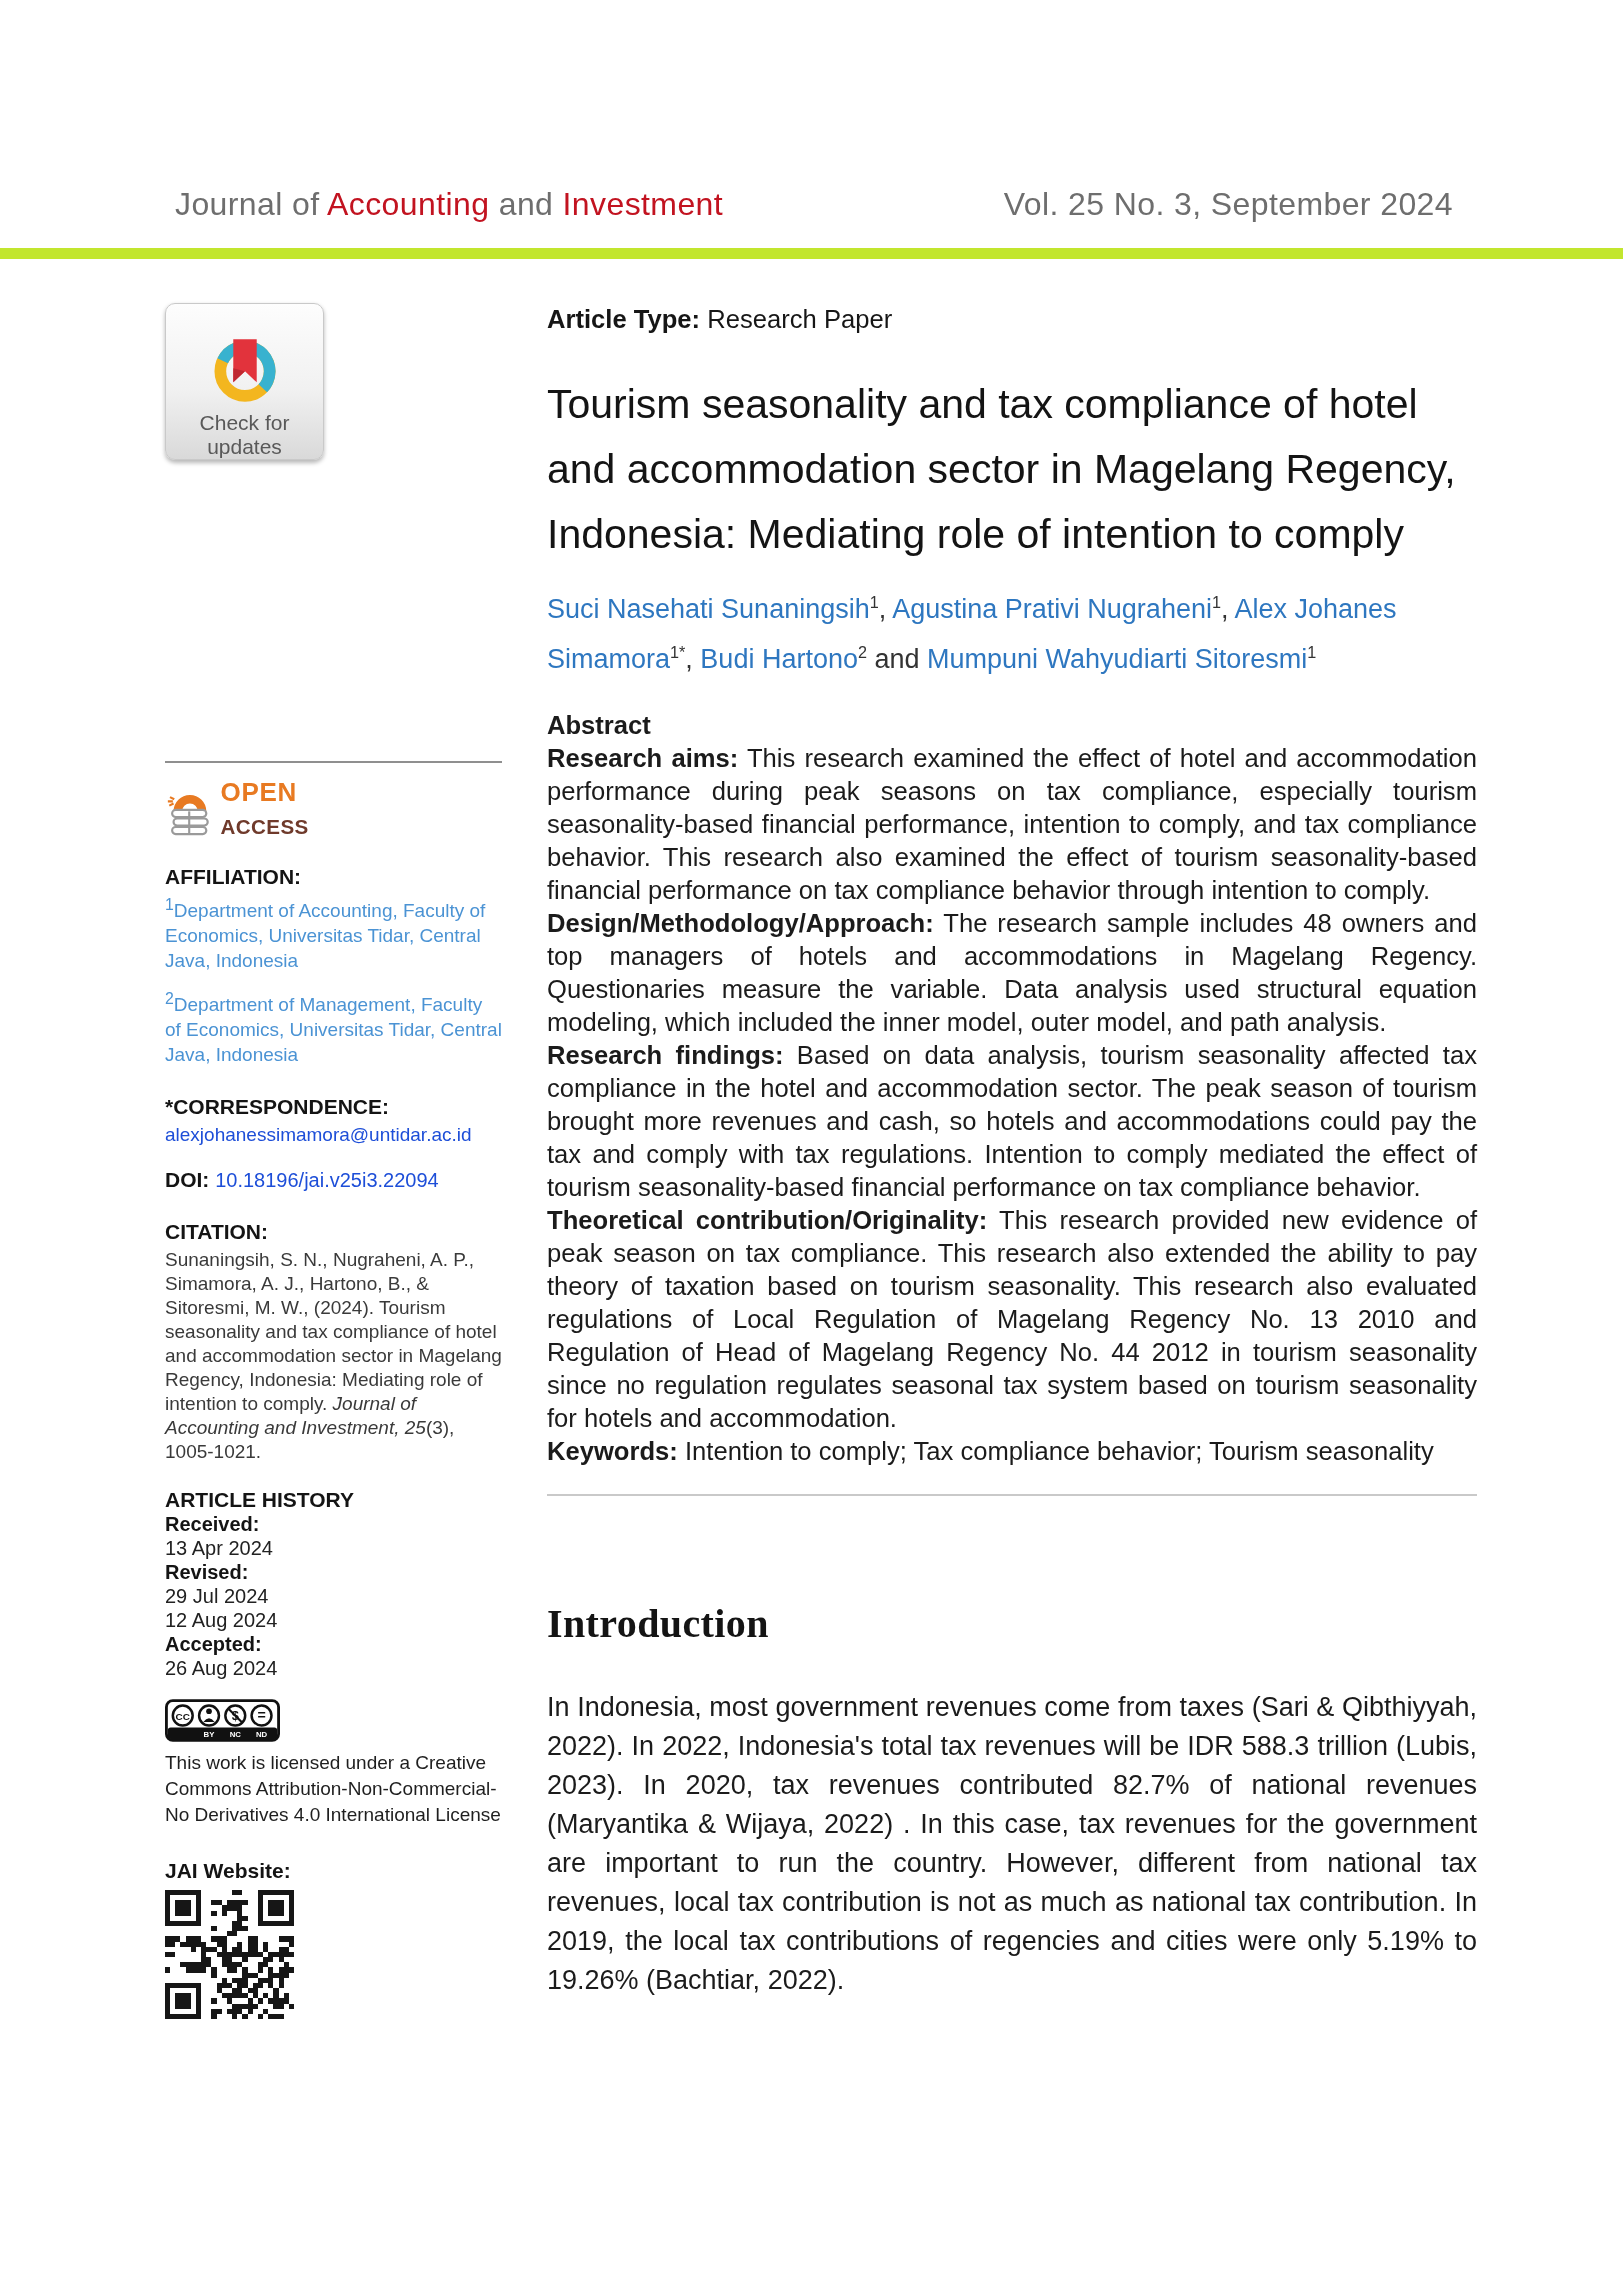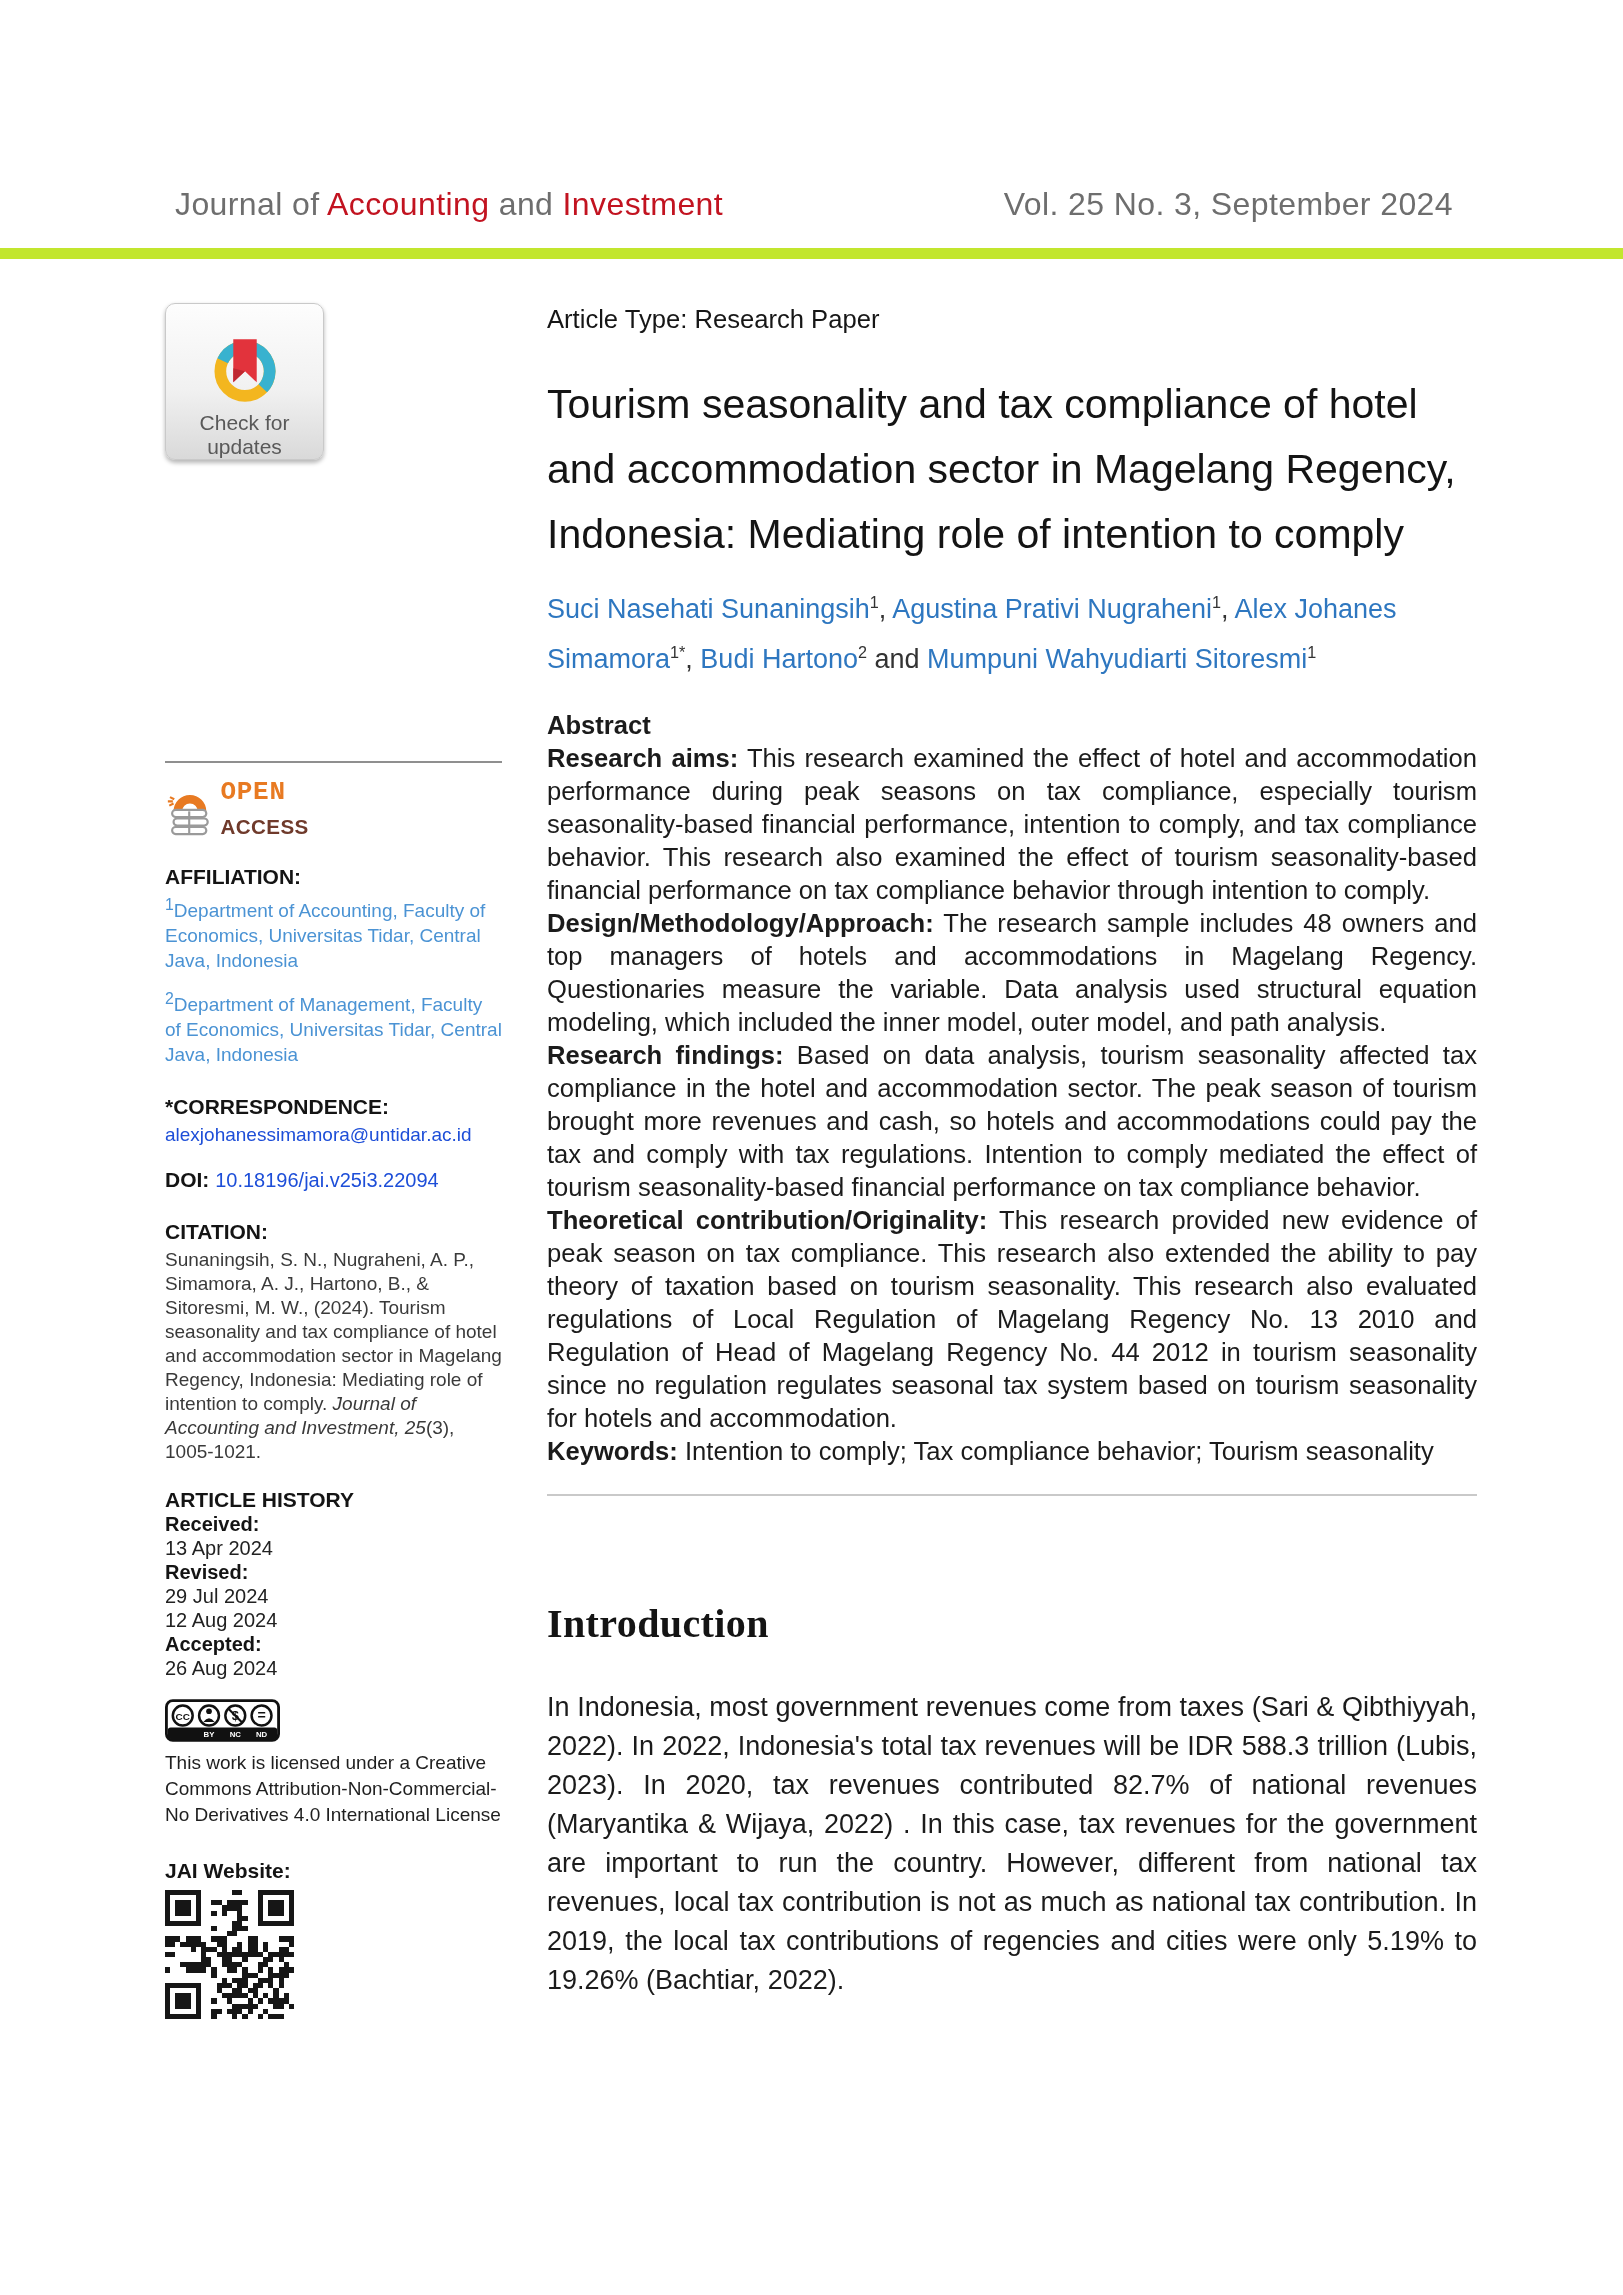--- a/index.html
+++ b/index.html
@@ -25,40 +25,40 @@
     display:flex;flex-direction:column;align-items:center;justify-content:flex-end;gap:4.3px;
     cursor:pointer;
   }
   .crossmark .cm-text{font-size:21px;color:#595959;line-height:24px;text-align:center;}
 
   
   .sidebar{position:absolute;left:165px;top:761px;width:337px;font-size:20px;}
   .side-rule{height:2.1px;background:#8f8f8f;margin-bottom:17px;}
   .oa-badge{display:flex;align-items:center;gap:8.5px;height:57px;cursor:pointer;}
   .oa-txt{display:flex;flex-direction:column;line-height:1;}
-  .oa-open{font-size:26px;font-weight:800;color:#e87a22;letter-spacing:0.7px;font-family:Liberation Mono, monospace;}
+  .oa-open{font-size:26px;font-weight:800;color:#e87a22;letter-spacing:0.7px;}
   .oa-access{font-size:20.6px;font-weight:800;color:#6f3a2b;letter-spacing:0.4px;margin-top:12px;}
   .side-label{font-weight:bold;color:#141414;font-size:21px;}
   .blue{color:#4b93d4;}
   .aff-item{line-height:25px;font-size:19px;margin-top:2.8px;}
   .aff-item + .aff-item{margin-top:12.8px;}
   .block{margin-top:28px;}
   .email-link,.doi-link{color:#1d4ed8;text-decoration:none;cursor:pointer;}
   .doi-line{margin-top:21px;font-size:20px;}
   .citation-text{margin-top:4.3px;color:#3a3a3a;font-size:19px;line-height:24px;}
   .hist-line{font-size:20px;line-height:24px;color:#222;}
   .hist-line.bold{font-weight:bold;color:#141414;}
   .cc-badge{margin-top:18.5px;display:block;cursor:pointer;}
   .license-text{margin-top:8.5px;font-size:19px;line-height:26px;color:#1f1f1f;}
   .qr-wrap{margin-top:7px;}
 
   
   .main{position:absolute;left:547px;top:305px;width:930px;}
   .article-type{font-size:25.6px;color:#161616;}
-  .article-type b{font-weight:normal;}
+  .article-type b{font-weight:bold;}
   .title{margin-top:38px;font-size:41px;line-height:65px;color:#141414;font-weight:400;}
   .authors{margin-top:14px;font-size:27px;line-height:43px;color:#2e77c0;}
   .authors sup{font-size:60%;color:#333;}
   .authors .sep{color:#333;}
   .author{cursor:pointer;}
   .abstract{margin-top:28px;font-size:25.6px;line-height:33px;text-align:justify;color:#1b1b1b;}
   .abstract .abs-head{font-weight:bold;}
   .abstract p{margin:0;}
   .abstract p b{font-weight:bold;}
   .divider{margin-top:25.6px;height:2.8px;background:#c9c9c9;}

